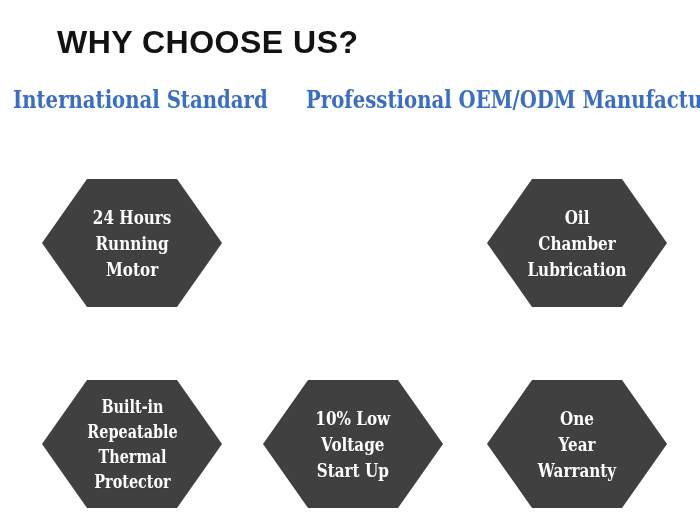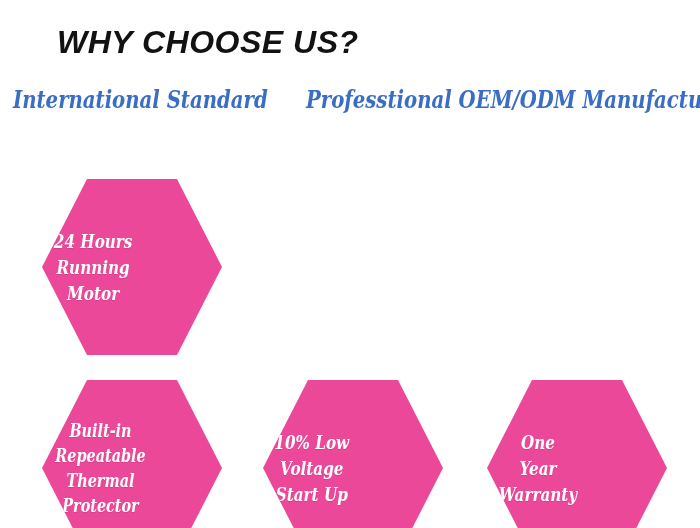--- a/index.html
+++ b/index.html
@@ -13,21 +13,20 @@
     background: #ffffff;
     font-family: "Liberation Sans", sans-serif;
     overflow: hidden;
   }
   .page {
     position: relative;
     width: 700px;
     height: 528px;
     background: #ffffff;
     overflow: hidden;
-    font-style: italic;
   }
 
   
   .main-title {
     position: absolute;
     left: 57px;
     top: 2px;
     font-family: "Liberation Sans", sans-serif;
     font-weight: bold;
     font-size: 32px;
@@ -57,27 +56,27 @@
   .hex-grid {
     position: absolute;
     left: 0;
     top: 0;
     width: 700px;
     height: 528px;
   }
   .hex {
     position: absolute;
     width: 180px;
-    height: 176px;
-    background: #ec4899;
+    height: 128px;
+    background: #404040;
     -webkit-clip-path: polygon(25% 0%, 75% 0%, 100% 50%, 75% 100%, 25% 100%, 0% 50%);
     clip-path: polygon(25% 0%, 75% 0%, 100% 50%, 75% 100%, 25% 100%, 0% 50%);
     display: flex;
     align-items: center;
-    justify-content: flex-start;
+    justify-content: center;
     box-sizing: border-box;
   }
   
   .hex.r1 { top: 179px; }
   
   .hex.r2 { top: 380px; }
   
   .hex.c1 { left: 42px; }
   .hex.c2 { left: 263px; }
   .hex.c3 { left: 487px; }
@@ -110,20 +109,25 @@
 
   <div class="hex-grid">
 
     <div class="hex r1 c1">
       <span class="hex-label">24 Hours
 Running
 Motor</span>
     </div>
 
 
+    <div class="hex r1 c3">
+      <span class="hex-label">Oil
+Chamber
+Lubrication</span>
+    </div>
 
     <div class="hex r2 c1">
       <span class="hex-label four-line">Built-in
 Repeatable
 Thermal
 Protector</span>
     </div>
 
     <div class="hex r2 c2">
       <span class="hex-label">10% Low

